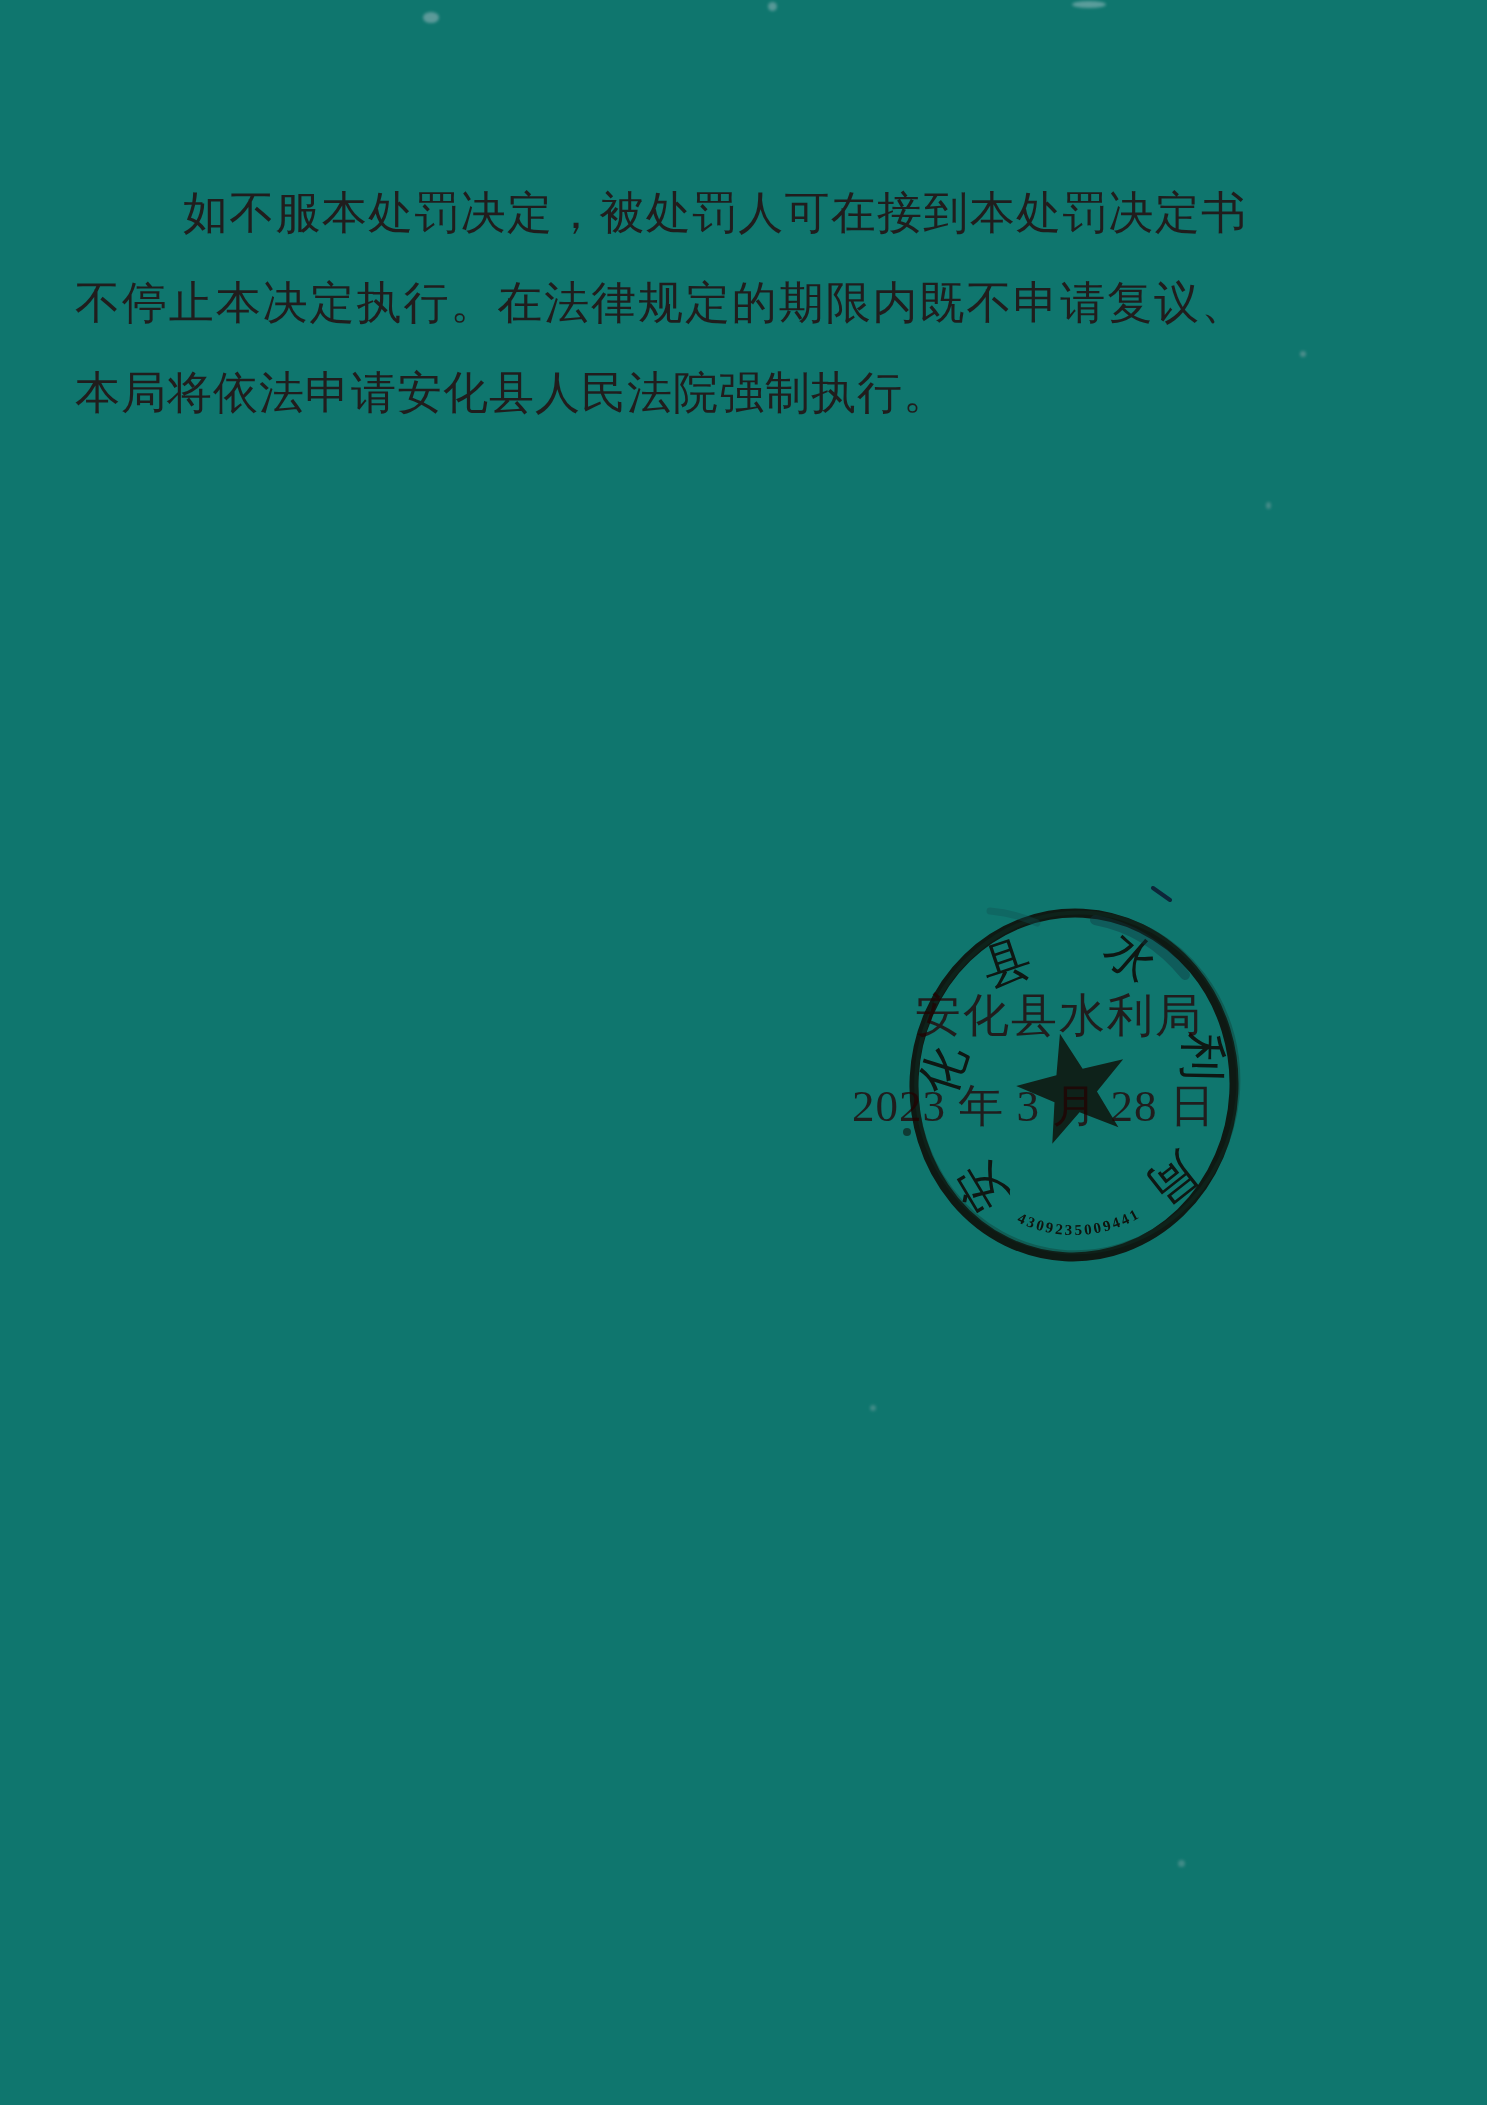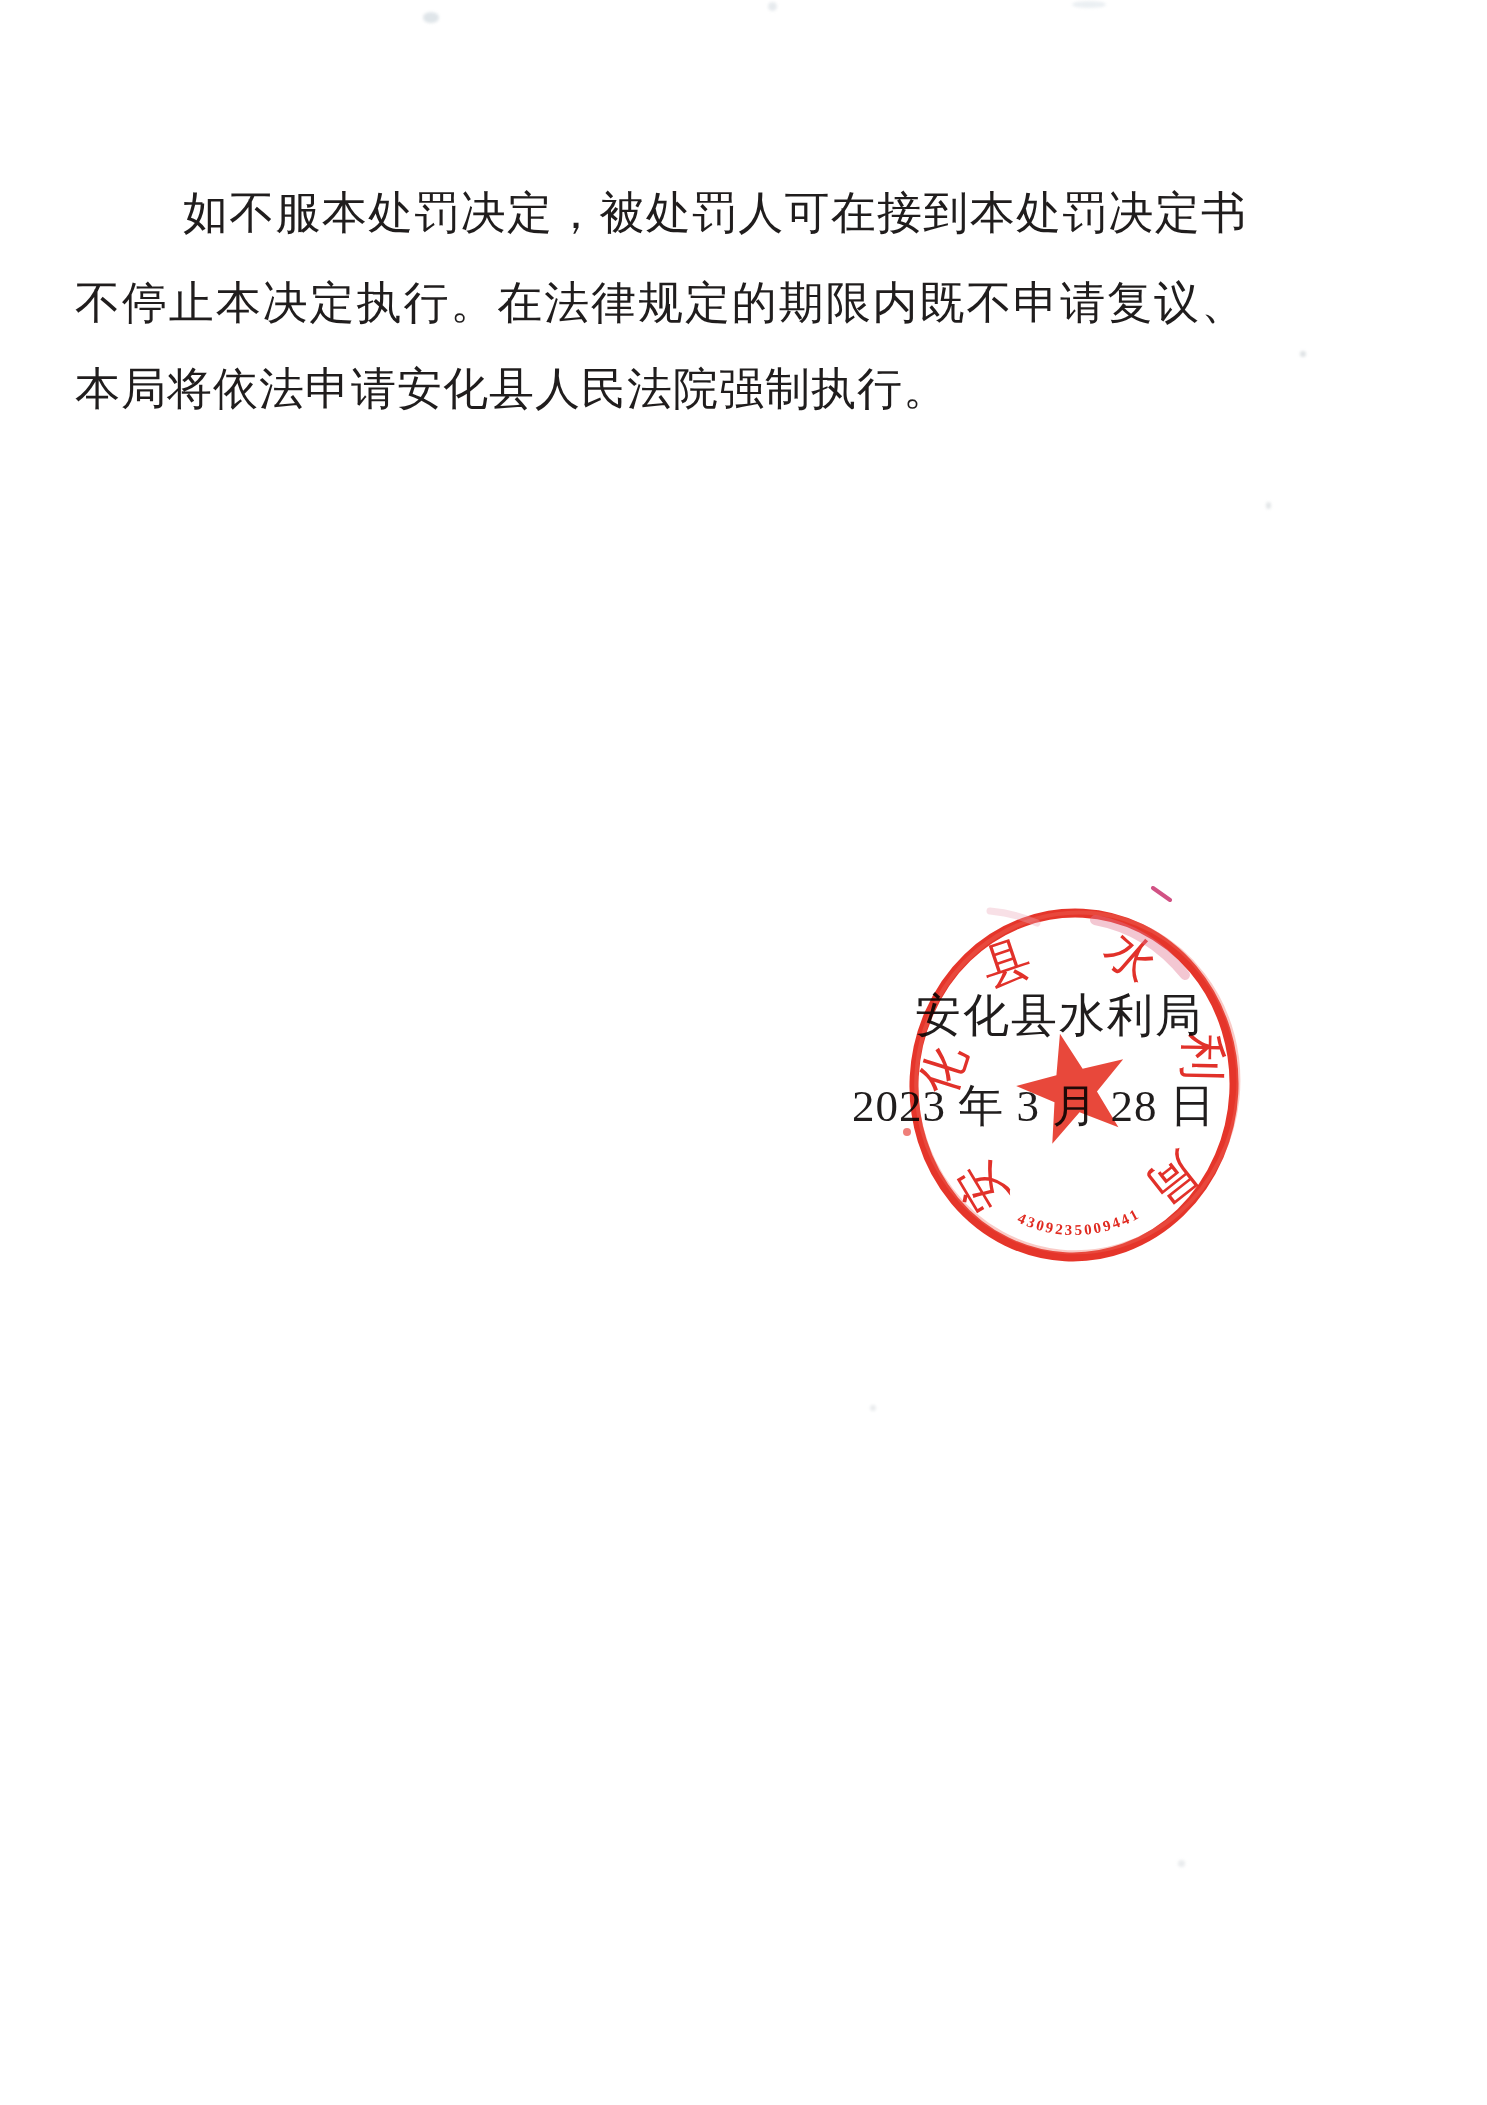--- a/index.html
+++ b/index.html
@@ -1,20 +1,20 @@
 <!DOCTYPE html>
 <html><head>
 <meta charset="utf-8">
 <style>
   html, body { margin: 0; padding: 0; background: #e9e9e9; }
   .page {
     position: relative;
     width: 1487px;
     height: 2105px;
-    background: #ffffff;
+    background: #0f766e;
     overflow: hidden;
     font-family: "Liberation Serif", "DejaVu Serif", serif;
     color: #201d1d;
   }
   
   .paragraph {
     position: absolute;
     left: 75px;
     top: 168px;
     width: 1172px;
@@ -23,21 +23,21 @@
     letter-spacing: 1px;
   }
   .line { height: 90px; white-space: nowrap; }
   .line.justify {
     white-space: normal;
     text-align: justify;
     text-align-last: justify;
     text-justify: inter-character;
   }
   .line.indent { padding-left: 108px; }
-  .line.last { text-align: left; text-align-last: left; font-family: Liberation Mono, monospace; }
+  .line.last { text-align: left; text-align-last: left; }
   
   .sig-org {
     position: absolute;
     left: 915px;
     top: 985px;
     font-size: 46px;
     letter-spacing: 2px;
     z-index: 1;
   }
   .sig-date {

